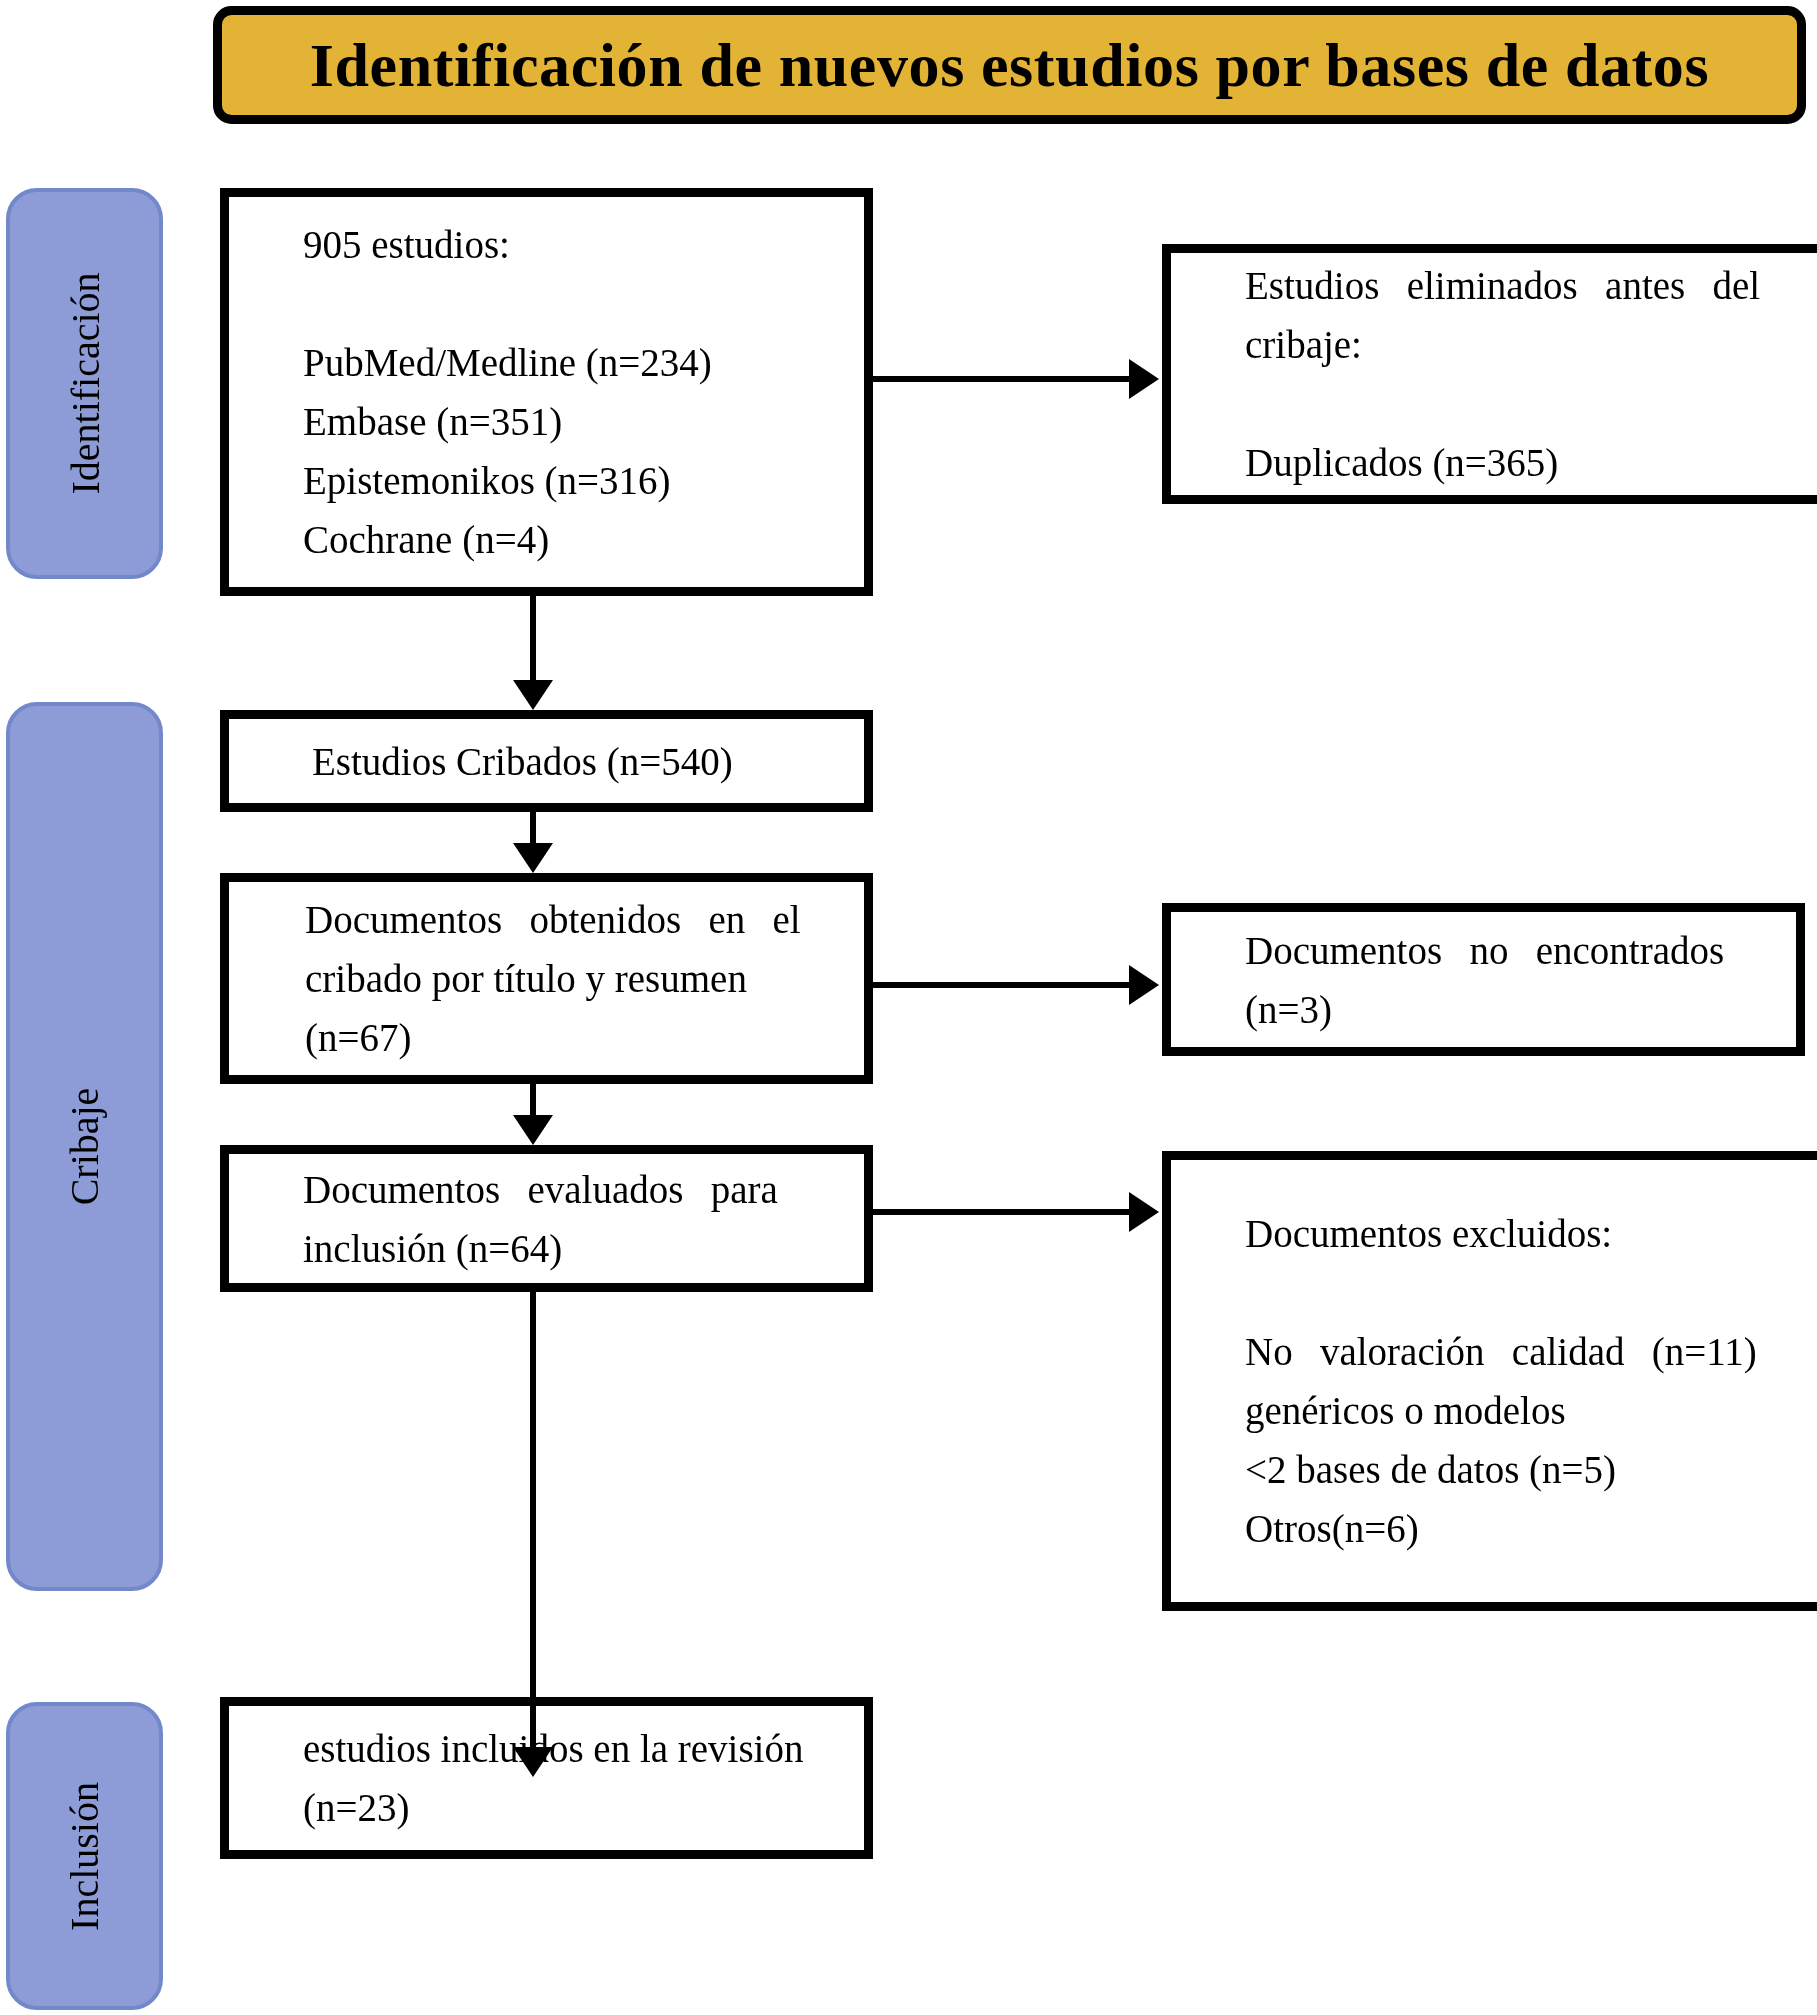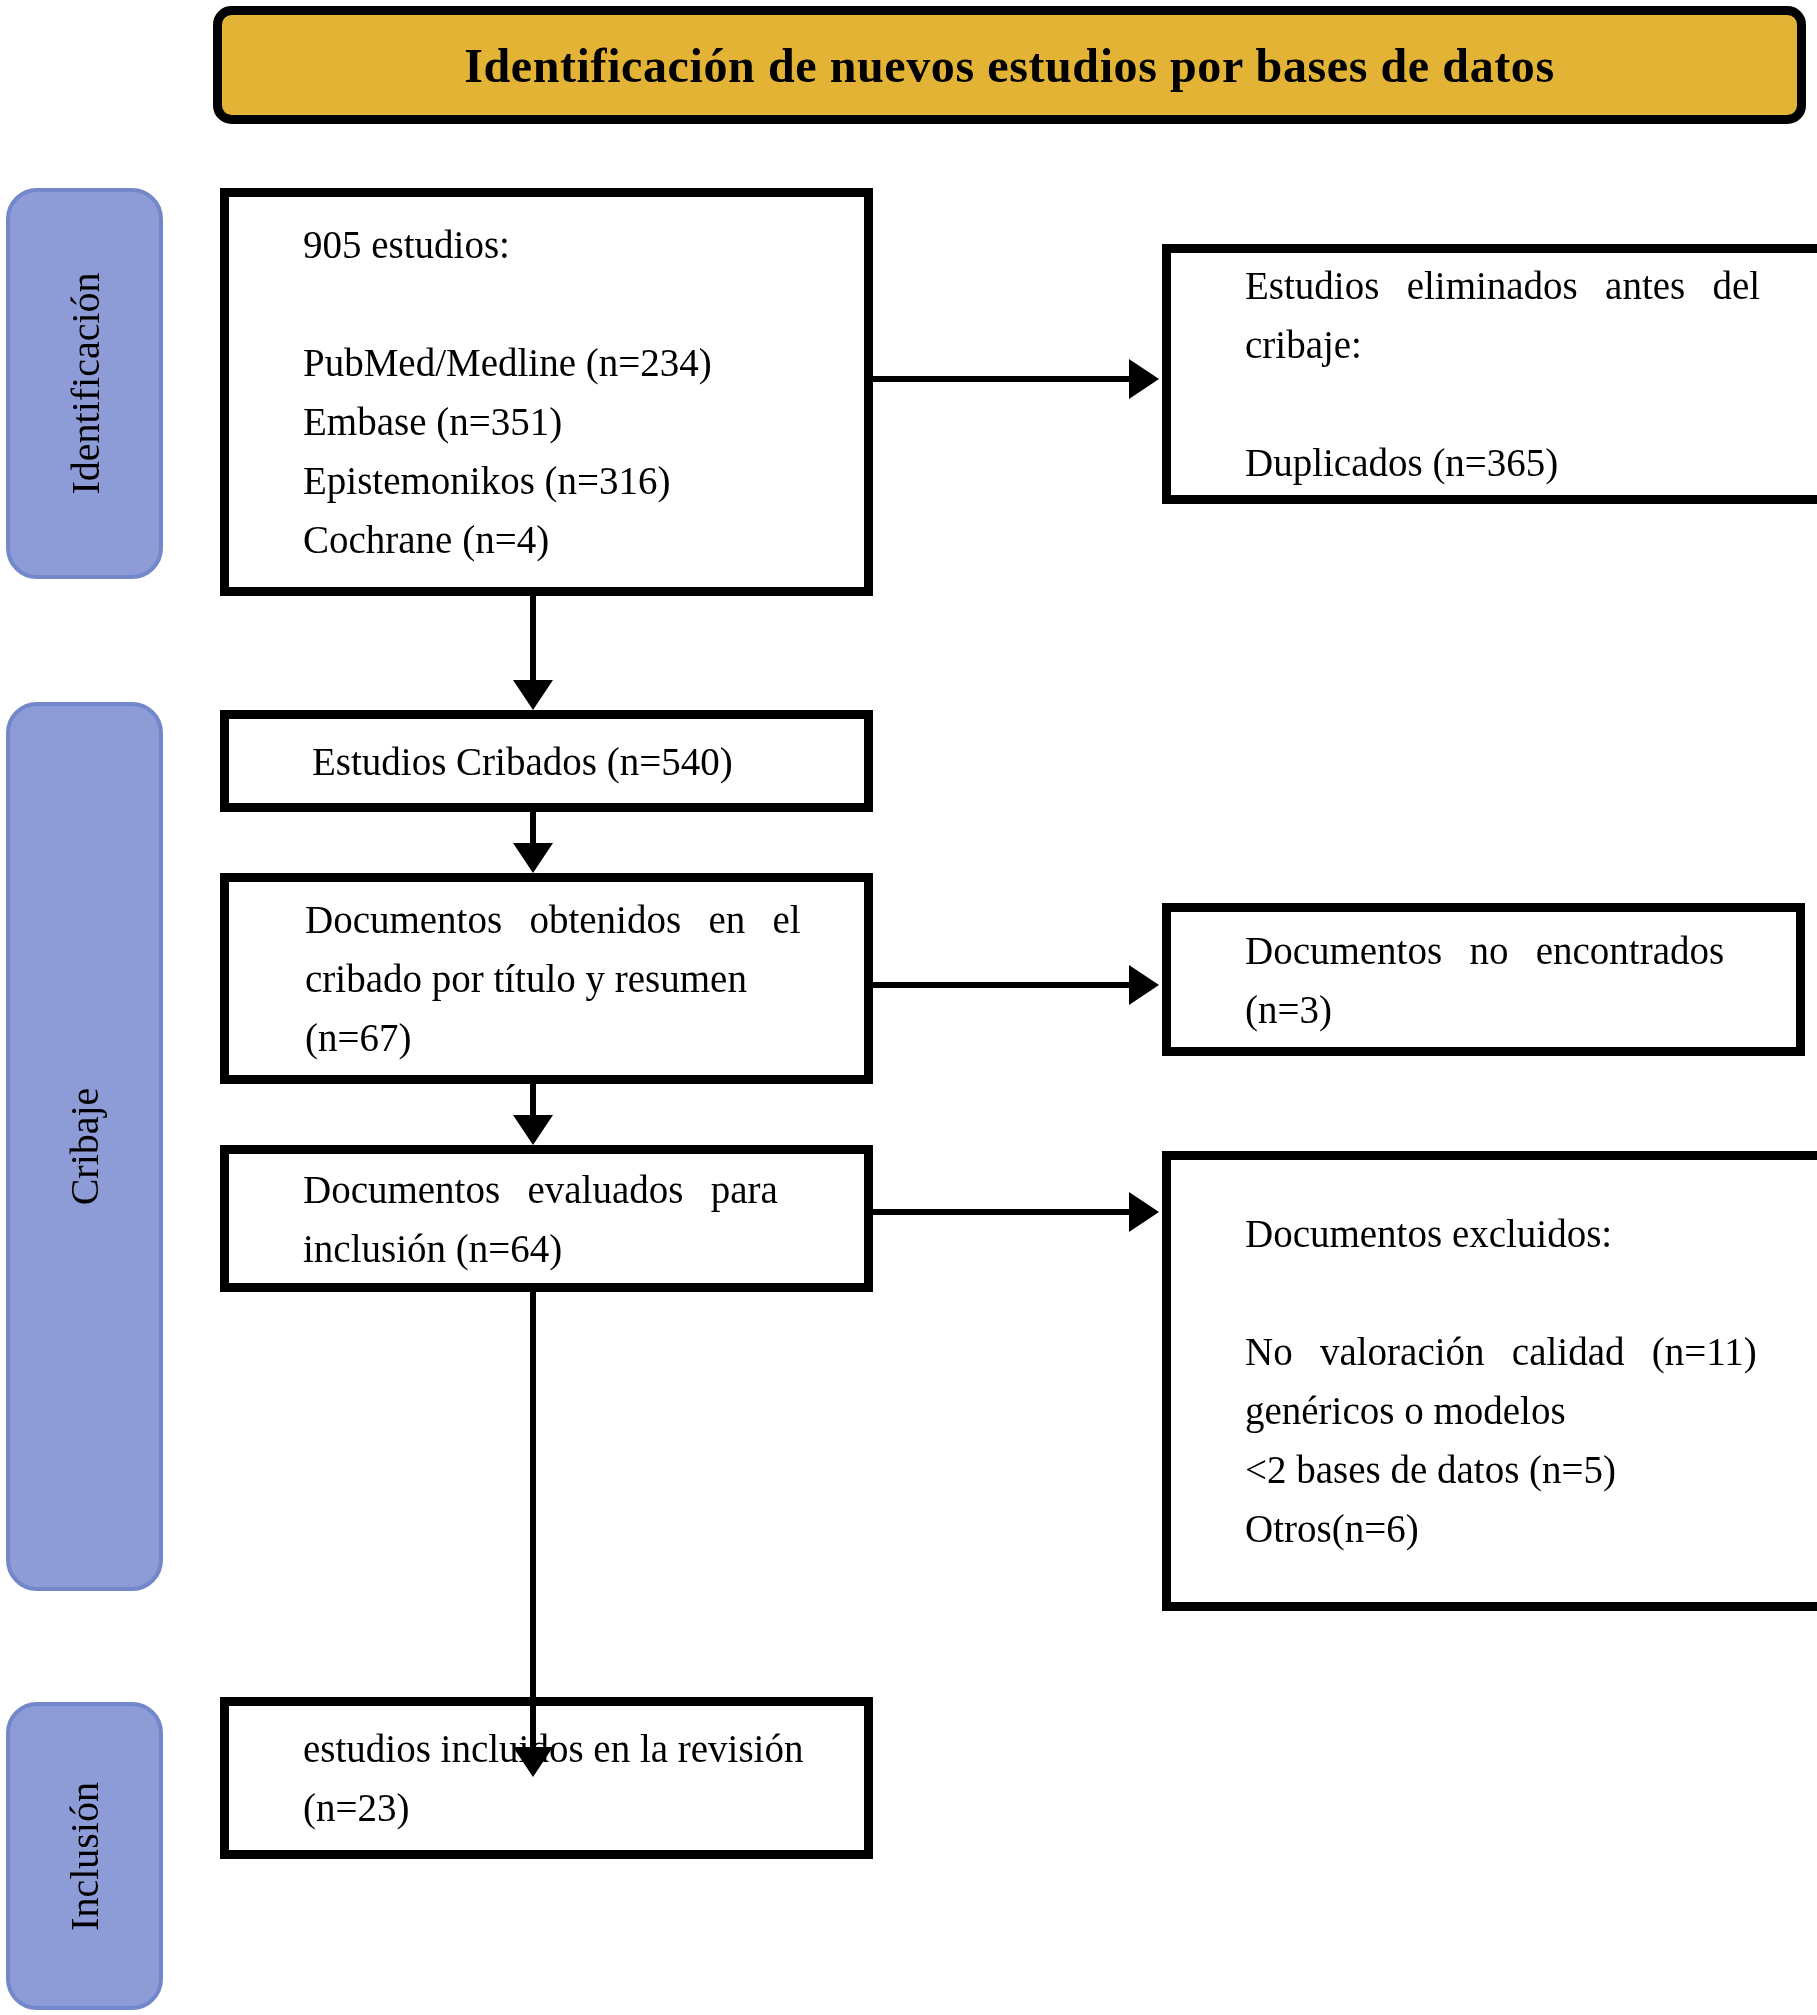--- a/index.html
+++ b/index.html
@@ -17,21 +17,21 @@
     position: absolute;
     left: 213px; top: 6.2px;
     width: 1593px; height: 118px;
     box-sizing: border-box;
     background: var(--banner-fill, #E2B334);
     border: 9.3px solid var(--banner-border, #000000);
     border-radius: 18.6px;
     display: flex; align-items: center; justify-content: center;
   }
   .banner .title {
-    font-size: 48px;
+    font-size: 62px;
     font-weight: bold;
     letter-spacing: 0.6px;
     white-space: nowrap;
   }
 
   
   .pill {
     position: absolute;
     left: 6.2px; width: 157px;
     box-sizing: border-box;

